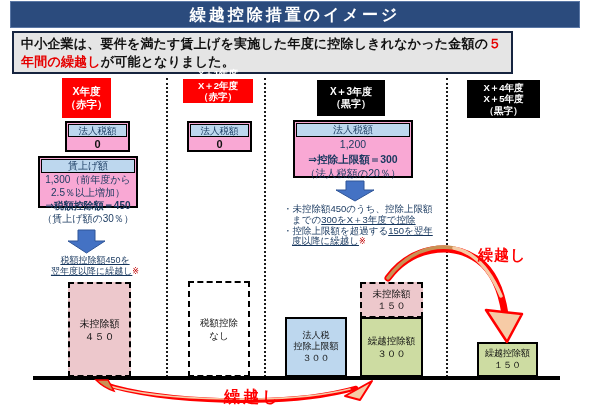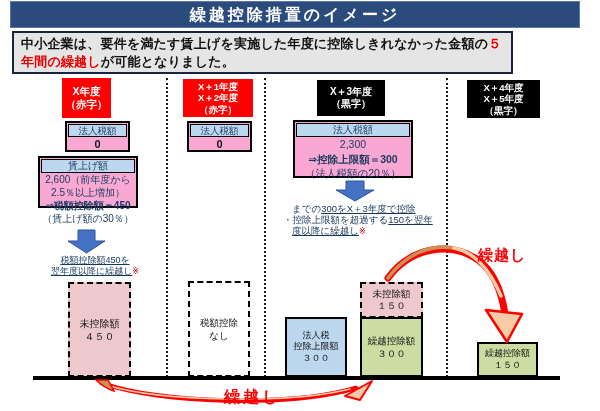--- a/index.html
+++ b/index.html
@@ -80,21 +80,21 @@
   </div>
 
   <div class="vsep" style="left:166px;"></div>
   <div class="vsep" style="left:264px;"></div>
   <div class="vsep" style="left:446px;"></div>
 
   <div class="hdr red" style="left:62px;top:78px;width:49px;height:40px;font-size:10.5px;">
     <div>X年度</div>
     <div>（赤字）</div>
   </div>
-  <div class="hdr red" style="left:183px;top:79px;width:70px;height:38px;font-size:9.5px;">
+  <div class="hdr red" style="left:183px;top:79px;width:70px;height:24px;font-size:9.5px;justify-content:flex-end;">
     <div>X＋1年度</div>
     <div>X＋2年度</div>
     <div>（赤字）</div>
   </div>
   <div class="hdr black" style="left:317px;top:80px;width:68px;height:36px;font-size:10px;">
     <div>X＋3年度</div>
     <div>（黒字）</div>
   </div>
   <div class="hdr black" style="left:467px;top:80px;width:73px;height:38px;font-size:9.5px;">
     <div>X＋4年度</div>
@@ -105,46 +105,47 @@
   <div class="taxbox" style="left:65px;top:121px;width:65px;height:31px;">
     <div class="band">法人税額</div>
     <div class="val">0</div>
   </div>
   <div class="taxbox" style="left:187px;top:121px;width:65px;height:31px;">
     <div class="band">法人税額</div>
     <div class="val">0</div>
   </div>
   <div class="taxbox" style="left:293px;top:120px;width:120px;height:58px;">
     <div class="band" style="font-size:10px;line-height:12px;">法人税額</div>
-    <div class="l">2,300</div>
+    <div class="l">1,200</div>
     <div class="l b">⇒控除上限額＝300</div>
     <div class="l">（法人税額の20％）</div>
   </div>
 
   <div class="taxbox" style="left:38px;top:156px;width:100px;height:52px;">
     <div class="band" style="font-size:10px;line-height:12px;">賃上げ額</div>
-    <div class="l9">2,600（前年度から</div>
+    <div class="l9">1,300（前年度から</div>
     <div class="l9">2.5％以上増加）</div>
     <div class="l9 b">⇒税額控除額＝450</div>
     <div class="l9">（賃上げ額の30％）</div>
   </div>
 
   <svg style="left:68px;top:230px;" width="37" height="23" viewBox="0 0 37 23">
     <polygon points="10,0 27,0 27,11 37,11 18.5,23 0,11 10,11" fill="#4472C4" stroke="#2F5597" stroke-width="1"></polygon>
   </svg>
   <svg style="left:336px;top:181px;" width="38" height="20" viewBox="0 0 38 20">
     <polygon points="10,0 28,0 28,9 38,9 19,20 0,9 10,9" fill="#4472C4" stroke="#2F5597" stroke-width="1"></polygon>
   </svg>
 
   <div class="note">
     <div><span class="u">税額控除額450を</span></div>
     <div><span class="u">翌年度以降に繰越し</span><span class="mark">※</span></div>
   </div>
 
   <div class="bullets">
+    <div class="row"><span>・未控除額450のうち、控除上限額</span></div>
     <div class="row ind"><span>までの</span><span class="u">300をX＋3年度で控除</span></div>
     <div class="row"><span>・控除上限額を超過する</span><span class="u">150を翌年</span></div>
     <div class="row ind"><span class="u">度以降に繰越し</span><span class="mark">※</span></div>
   </div>
 
   <div class="bar pinkd" style="left:68px;top:282px;width:63px;height:95px;font-size:10px;">
     <div>未控除額</div>
     <div>４５０</div>
   </div>
   <div class="bar whited" style="left:188px;top:281px;width:62px;height:96px;font-size:9.5px;">

